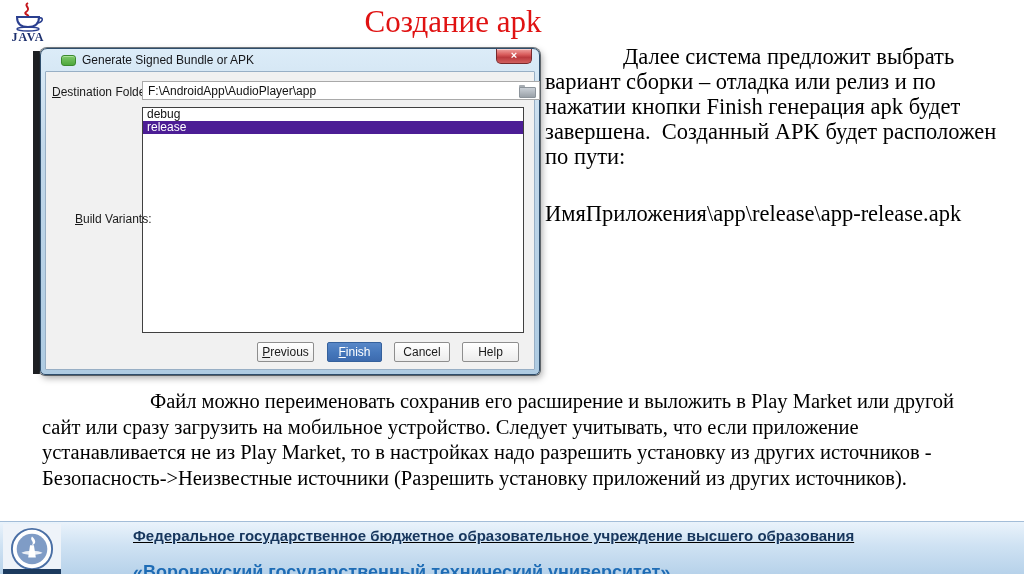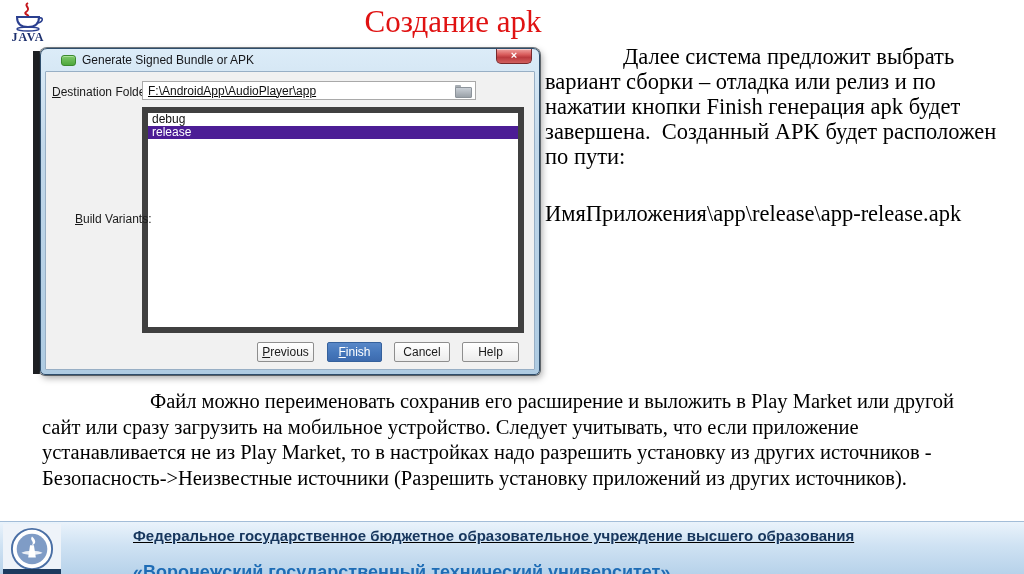--- a/index.html
+++ b/index.html
@@ -45,31 +45,31 @@
                background:linear-gradient(180deg,#f0a2a0 0%,#d95c5c 40%,#bb3a3e 60%,#d1605f 100%);
                color:#ffffff; font-size:11px; font-weight:bold; line-height:13px;
                text-align:center; cursor:default;
                box-shadow:inset 0 1px 0 rgba(255,255,255,.5); }
 
   .dialog-body { position:absolute; left:4px; top:22px; right:4px; bottom:4px;
                  background:#f1f1f1; border:1px solid #98afc5; border-radius:1px; }
   .dlg-label { position:absolute; font-size:12px; color:#1a1a1a; white-space:nowrap; }
   .mn { text-decoration:underline; }
 
-  .dest-field { position:absolute; left:96px; top:9px; width:334px; height:19px;
-                background:#ffffff; border:1px solid #a9a9a9; display:flex; align-items:center;text-decoration:underline; }
+  .dest-field { position:absolute; left:96px; top:9px; width:398px; height:19px;
+                background:#ffffff; border:1px solid #a9a9a9; display:flex; align-items:center; }
   .dest-text { font-size:12px; color:#111; padding-left:5px; flex:1; white-space:nowrap; overflow:hidden; }
   .folder-icon { width:15px; height:11px; margin-right:5px; display:inline-block; position:relative; }
   .folder-icon:before { content:""; position:absolute; left:0; top:0; width:6px; height:3px;
                         background:#a7adb3; border-radius:1px 1px 0 0; }
   .folder-icon:after  { content:""; position:absolute; left:0; top:2px; width:15px; height:9px;
                         background:linear-gradient(180deg,#c9cfd6,#9aa1a8); border:1px solid #8d949b; border-radius:1px; }
 
   .listbox { position:absolute; left:96px; top:35px; width:382px; height:226px;
-             background:#ffffff; border:6px solid #404040; overflow:hidden; }
+             background:#ffffff; border:1px solid #404040; overflow:hidden; }
   .list-item { height:13px; line-height:13px; font-size:12px; color:#111; padding:0 4px; }
   .list-item.selected { background:#4c1d95; color:#ffffff; }
 
   .btn { position:absolute; top:270px; height:20px; font-size:12px; color:#1a1a1a;
          background:linear-gradient(180deg,#ffffff,#f2f2f2 70%,#ececec);
          border:1px solid #8e8e8e; border-radius:2px; font-family:"Liberation Sans", sans-serif; }
   .btn.primary { background:linear-gradient(180deg,#5988c8,#4577bb 55%,#3d6bae);
                  border-color:#35619c; color:#ffffff; }
 
   

